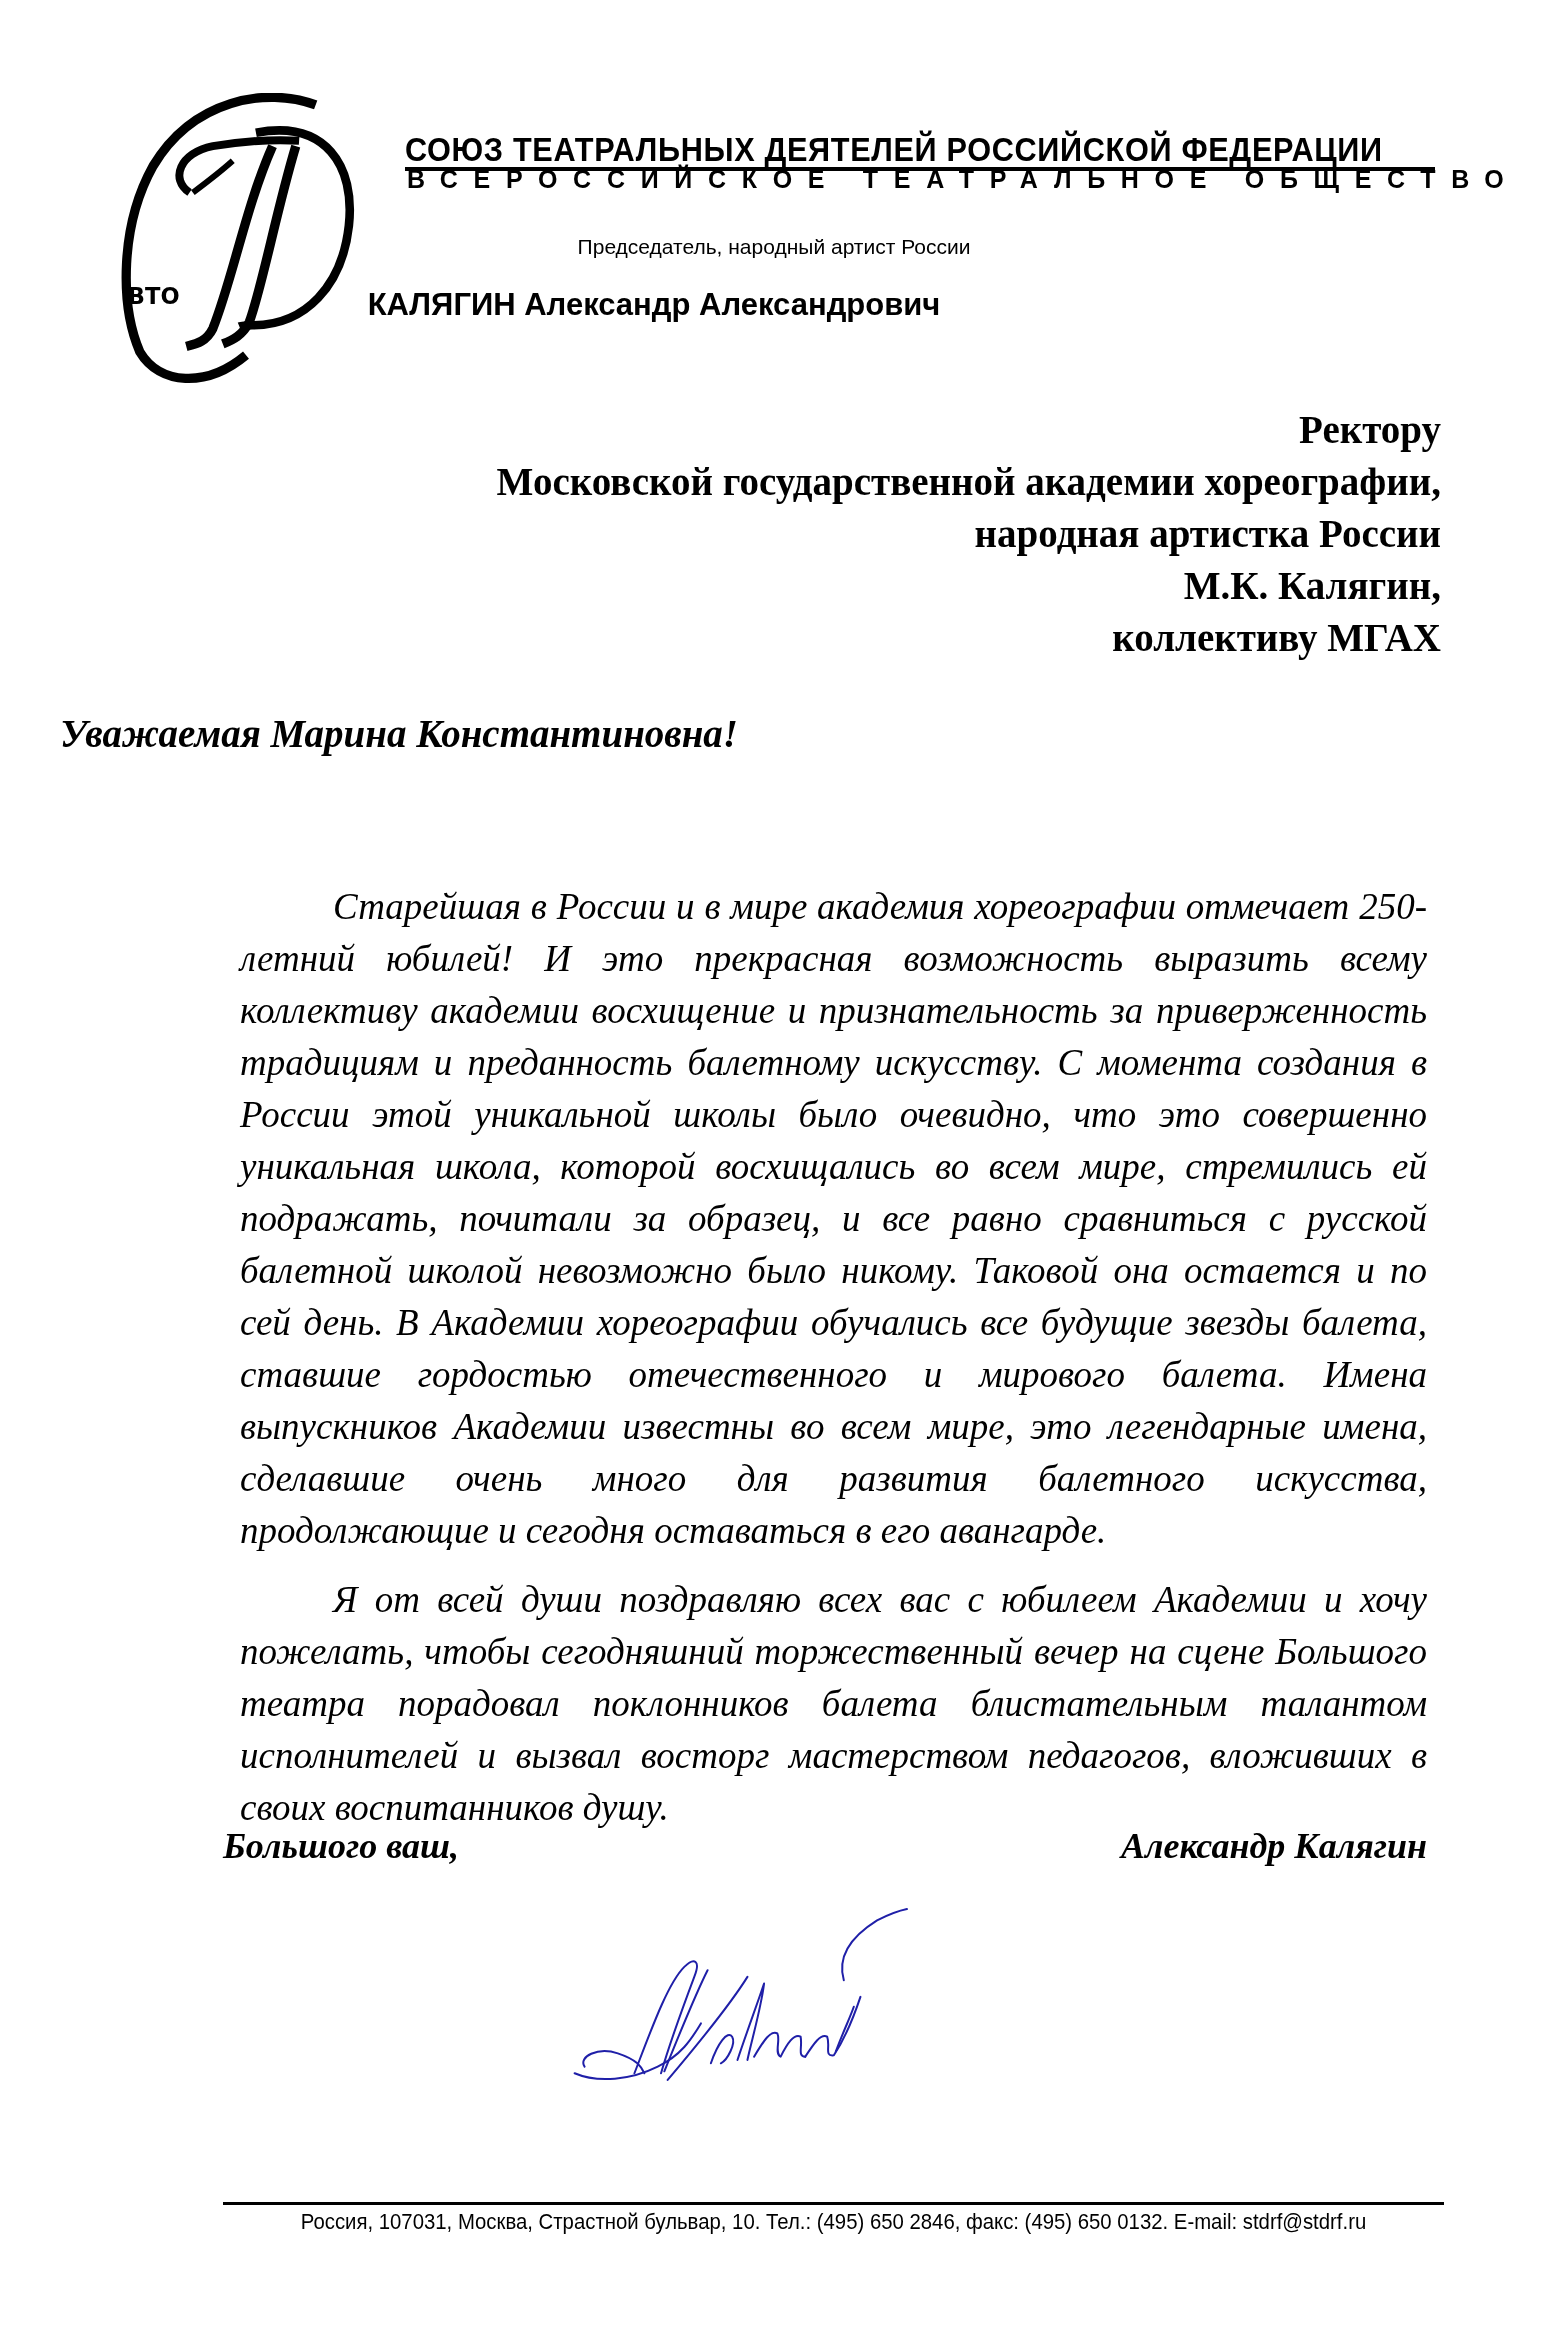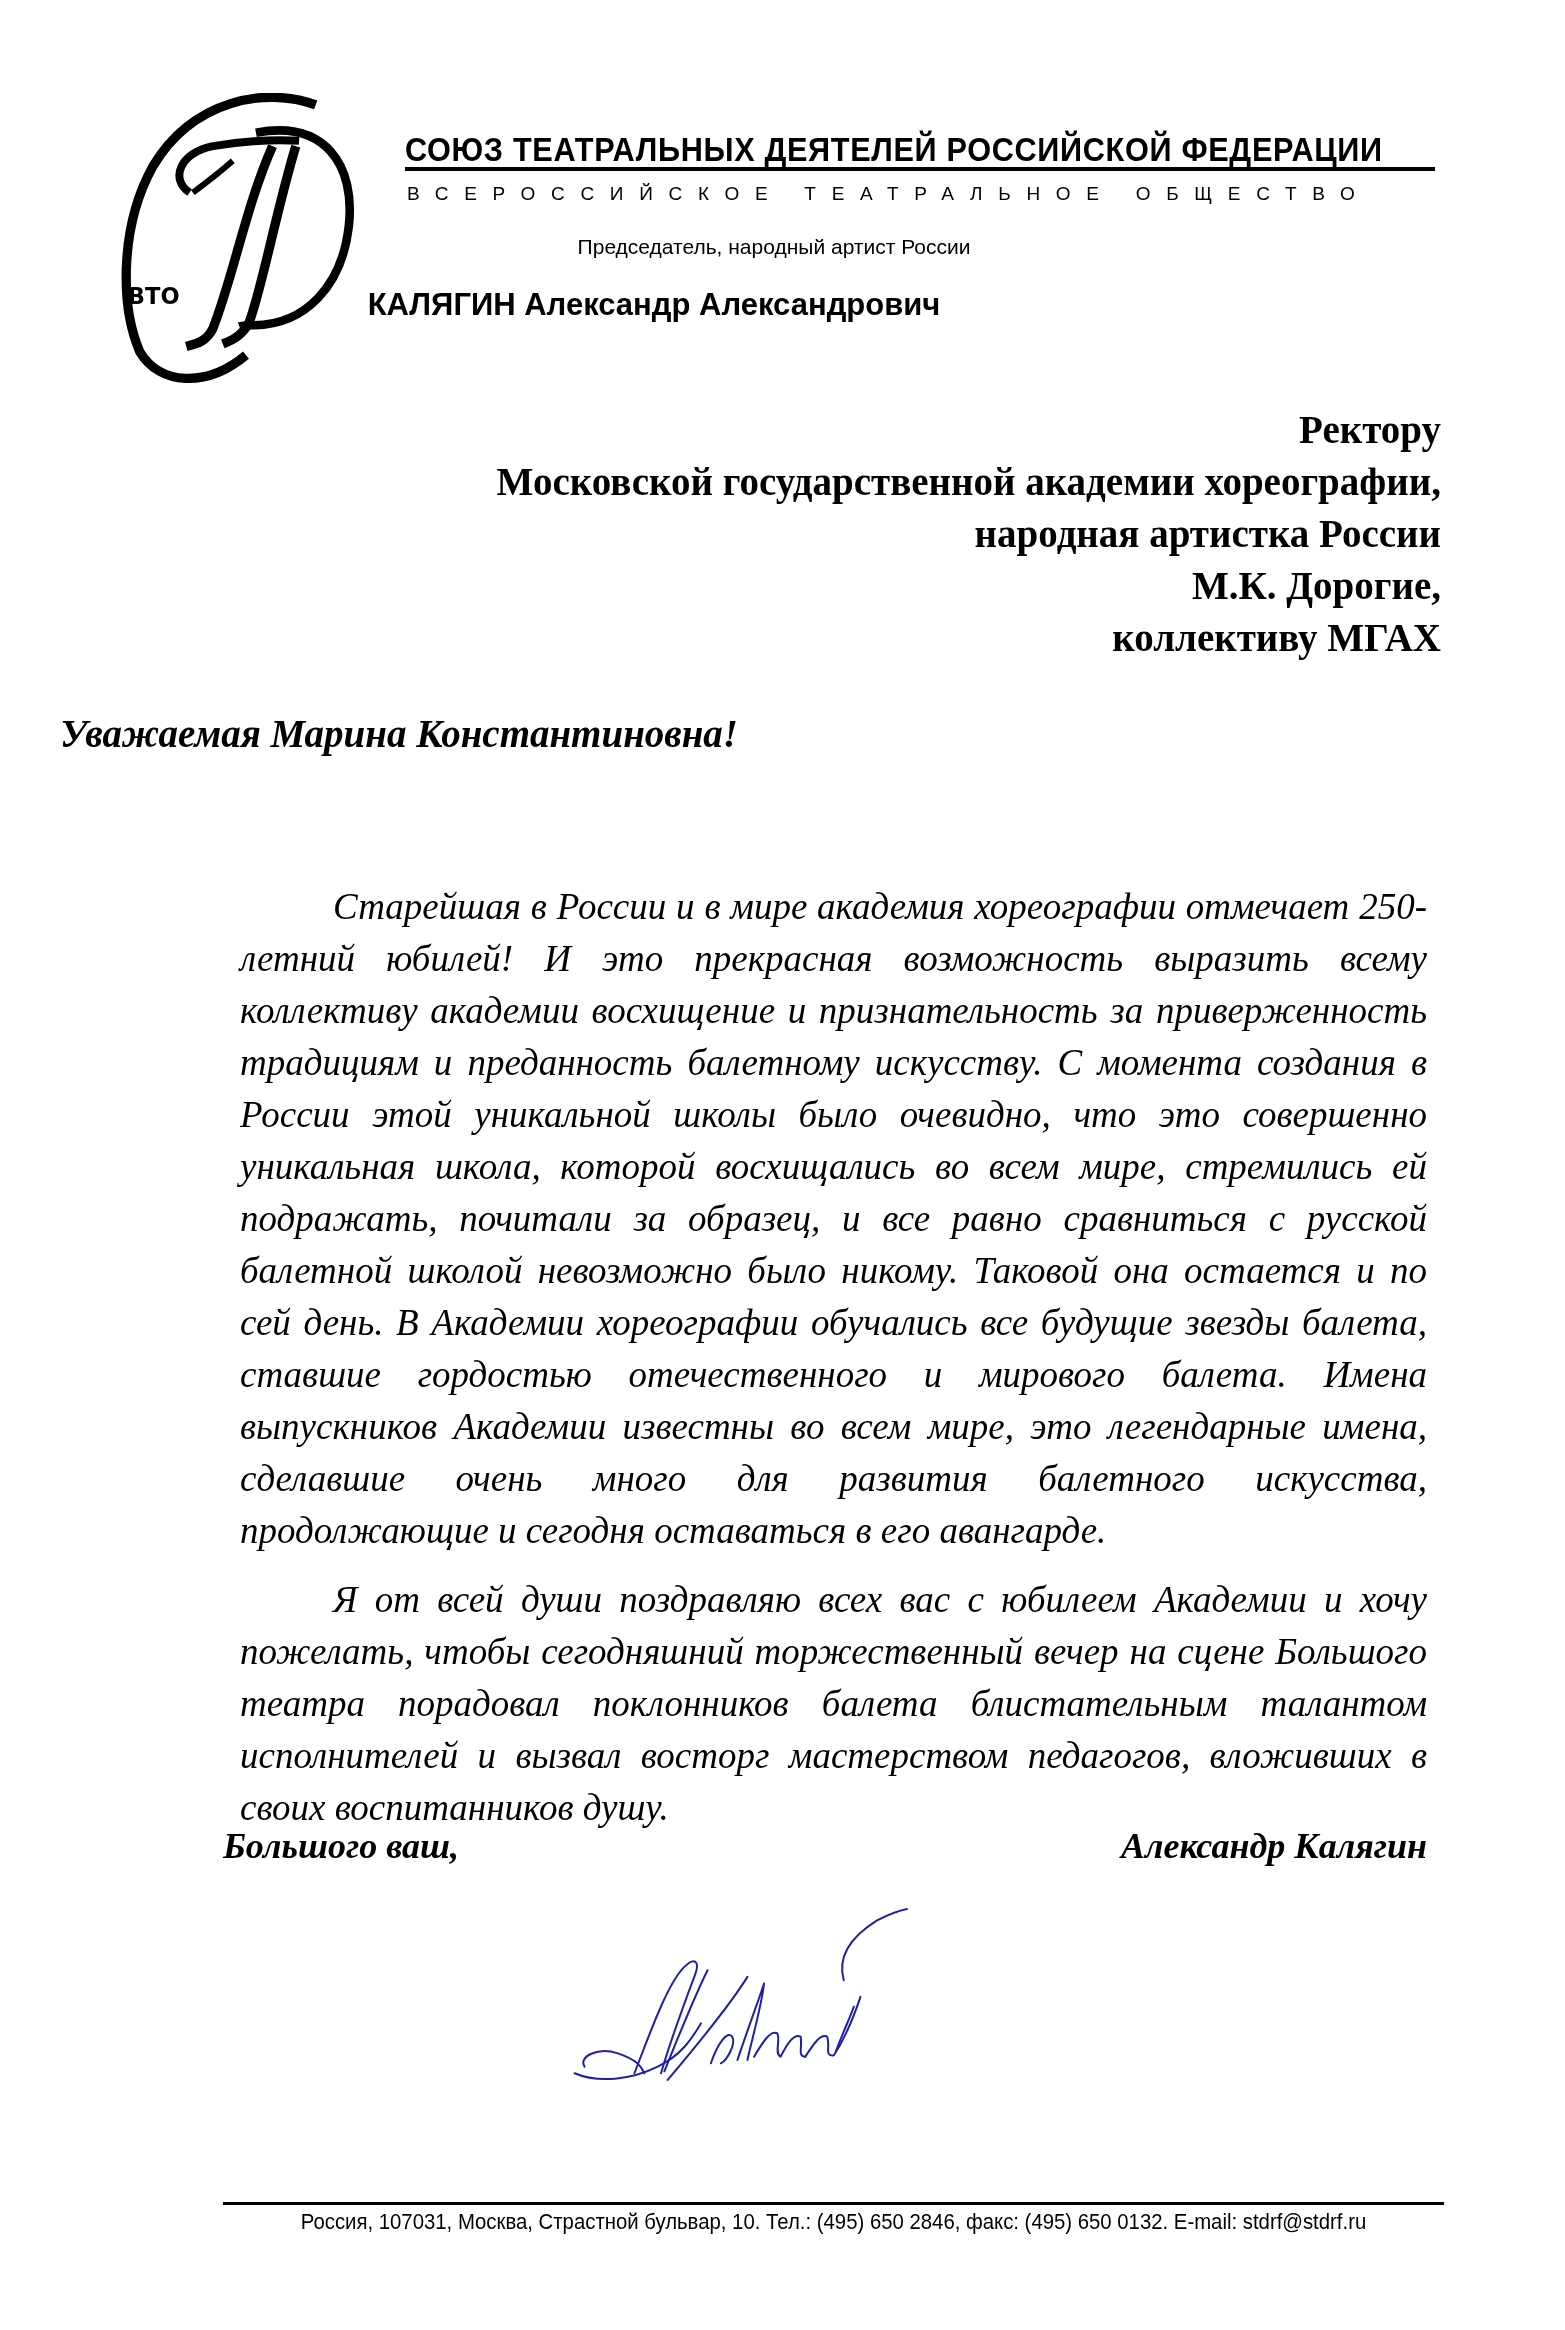--- a/index.html
+++ b/index.html
@@ -9,23 +9,23 @@
 
     .org-title {
       position: absolute; left: 405px; top: 130px; width: 1030px;
       font-family: "Liberation Sans", sans-serif; font-weight: bold;
       font-size: 33px; line-height: 40px; white-space: nowrap;
       transform: scaleX(0.93); transform-origin: left top;
       letter-spacing: 0.7px;
     }
     .org-rule { position: absolute; left: 405px; top: 167px; width: 1030px; height: 4px; background: #000; }
     .org-sub {
-      position: absolute; left: 407px; top: 178px; width: 1030px;
-      font-family: "Liberation Sans", sans-serif; font-weight: normal;
-      font-size: 19px; line-height: 31px; white-space: nowrap;
+      position: absolute; left: 407px; top: 164px; width: 1030px;
+      font-family: "Liberation Sans", sans-serif; font-weight: bold;
+      font-size: 25px; line-height: 31px; white-space: nowrap;
       letter-spacing: 15.7px;
     }
     .chair-title {
       position: absolute; left: 0; top: 234px; width: 1488px; text-align: center;
       font-family: "Liberation Sans", sans-serif; font-size: 21px; line-height: 26.6px;
       padding-left: 60px; box-sizing: border-box;
     }
     .chair-name {
       position: absolute; left: 0; top: 286px; width: 1248px; text-align: center;
       font-family: "Liberation Sans", sans-serif; font-weight: bold; font-size: 31px; line-height: 37px;
@@ -93,21 +93,21 @@
 <div class="org-title">СОЮЗ ТЕАТРАЛЬНЫХ ДЕЯТЕЛЕЙ РОССИЙСКОЙ ФЕДЕРАЦИИ</div>
 <div class="org-rule"></div>
 <div class="org-sub">ВСЕРОССИЙСКОЕ ТЕАТРАЛЬНОЕ ОБЩЕСТВО</div>
 <div class="chair-title">Председатель,  народный артист России</div>
 <div class="chair-name">КАЛЯГИН Александр Александрович</div>
 
 <div class="addressee">
   <div>Ректору</div>
   <div>Московской государственной академии хореографии,</div>
   <div>народная артистка России</div>
-  <div>М.К. Дорогие,</div>
+  <div>М.К. Калягин,</div>
   <div>коллективу МГАХ</div>
 </div>
 
 <div class="salutation">
   <div>Уважаемая Марина Константиновна!</div>
 </div>
 
 <div class="body-text">
   <p>Старейшая в России и в мире академия хореографии отмечает 250-летний юбилей! И это прекрасная возможность выразить всему коллективу академии восхищение и признательность за приверженность традициям и преданность балетному искусству. С момента создания в России этой уникальной школы было очевидно, что это совершенно уникальная школа, которой восхищались во всем мире, стремились ей подражать, почитали за образец, и все равно сравниться с русской балетной школой невозможно было никому. Таковой она остается и по сей день. В Академии хореографии обучались все будущие звезды балета, ставшие гордостью отечественного и мирового балета. Имена выпускников Академии известны во всем мире, это легендарные имена, сделавшие очень много для развития балетного искусства, продолжающие и сегодня оставаться в его авангарде.</p>
   <p>Я от всей души поздравляю всех вас с юбилеем Академии и хочу пожелать, чтобы сегодняшний торжественный вечер на сцене Большого театра порадовал поклонников балета блистательным талантом исполнителей и вызвал восторг мастерством педагогов, вложивших в своих воспитанников душу.</p>

